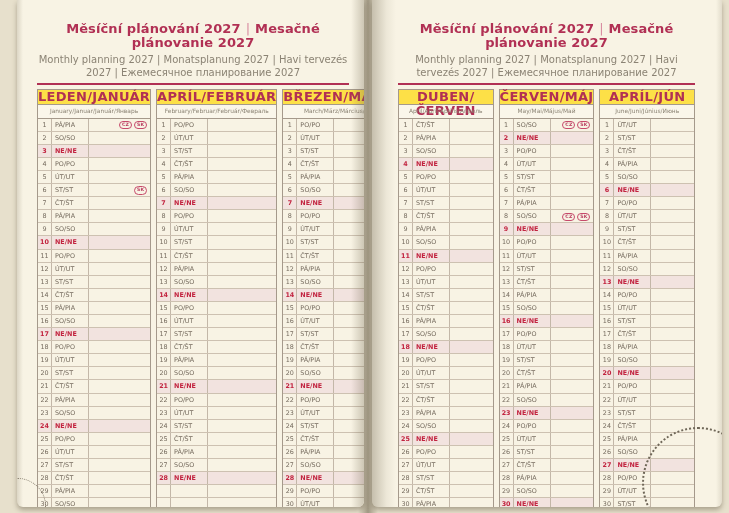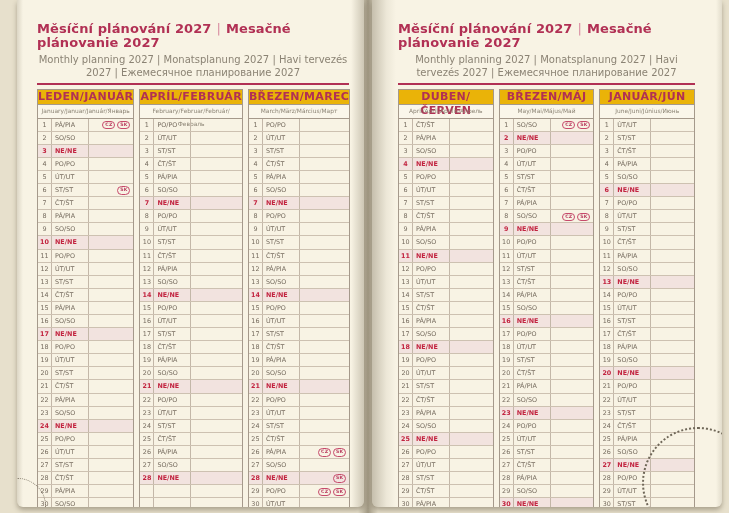--- a/index.html
+++ b/index.html
@@ -25,34 +25,34 @@
     background:linear-gradient(to left, rgba(105,95,70,.30), rgba(105,95,70,0));pointer-events:none;}
   .page-right::before{content:"";position:absolute;left:0;top:0;bottom:0;width:24px;
     background:linear-gradient(to right, rgba(100,90,66,.34), rgba(100,90,66,.08) 60%, rgba(100,90,66,0));pointer-events:none;z-index:5;}
   .page-right::after{content:"";position:absolute;right:0;top:0;bottom:0;width:6px;
     background:linear-gradient(to left, rgba(110,100,75,.16), rgba(110,100,75,0));pointer-events:none;}
   .page-inner{position:relative;height:100%;box-sizing:border-box;}
   .page-left .page-inner{padding:22px 15px 0 20px;}
   .page-right .page-inner{padding:22px 27px 0 26px;}
 
   .title{
-    margin:0;color:#b13054;font-size:13px;font-weight:bold;
+    margin:0;text-align:center;color:#b13054;font-size:13px;font-weight:bold;
     letter-spacing:.1px;line-height:1.1;
   }
   .title .sep{color:#d98ca1;font-weight:normal;padding:0 5px;}
   .subtitle{
     margin:2px 0 0 0;text-align:center;color:#8b8374;font-size:10px;line-height:1.3;
   }
   .rule{height:2px;background:#b13054;margin-top:4px;}
 
   .months{display:flex;gap:5px;margin-top:4px;}
   .month{flex:1;border:1px solid #a5998b;background:#f8f3e4;}
   .m-name{
     height:14px;line-height:14px;text-align:center;border-bottom:1px solid #a5998b;
-    background:#eab308;color:#b13054;font-weight:bold;font-size:11px;letter-spacing:.3px;
+    background:#fde047;color:#b13054;font-weight:bold;font-size:13px;letter-spacing:.3px;
   }
   .m-langs{
     height:13px;line-height:13px;text-align:center;border-bottom:1px solid #a5998b;
     background:#faf6ea;color:#8b8374;font-size:5.9px;
   }
   .m-row{display:flex;align-items:center;height:13.1px;box-sizing:border-box;border-bottom:1px solid #cdc1b1;}
   .m-row:last-child{border-bottom:none;}
   .c-num{
     width:13px;flex:none;text-align:center;font-size:6.4px;color:#756b5e;
     border-right:1px solid #c3b7a8;align-self:stretch;line-height:13.1px;
@@ -738,21 +738,21 @@
             </div>
             <div class="m-row">
               <span class="c-num"></span>
               <span class="c-day"></span>
               <span class="c-note"></span>
             </div>
           </div>
   </div>
 
   <div class="month">
-    <div class="m-name">BŘEZEN/MÁJ</div>
+    <div class="m-name">ČERVEN/MÁJ</div>
     <div class="m-langs">May/Mai/Május/Май</div>
     <div class="m-body">
             <div class="m-row">
               <span class="c-num">1</span>
               <span class="c-day">SO/SO</span>
               <span class="c-note"><span class="badge">CZ</span><span class="badge">SK</span></span>
             </div>
             <div class="m-row sunday">
               <span class="c-num">2</span>
               <span class="c-day">NE/NE</span>
@@ -900,21 +900,21 @@
             </div>
             <div class="m-row">
               <span class="c-num">31</span>
               <span class="c-day">PO/PO</span>
               <span class="c-note"></span>
             </div>
           </div>
   </div>
 
   <div class="month">
-    <div class="m-name">JANUÁR/JÚN</div>
+    <div class="m-name">APRÍL/JÚN</div>
     <div class="m-langs">June/Juni/Június/Июнь</div>
     <div class="m-body">
             <div class="m-row">
               <span class="c-num">1</span>
               <span class="c-day">ÚT/UT</span>
               <span class="c-note"></span>
             </div>
             <div class="m-row">
               <span class="c-num">2</span>
               <span class="c-day">ST/ST</span>

